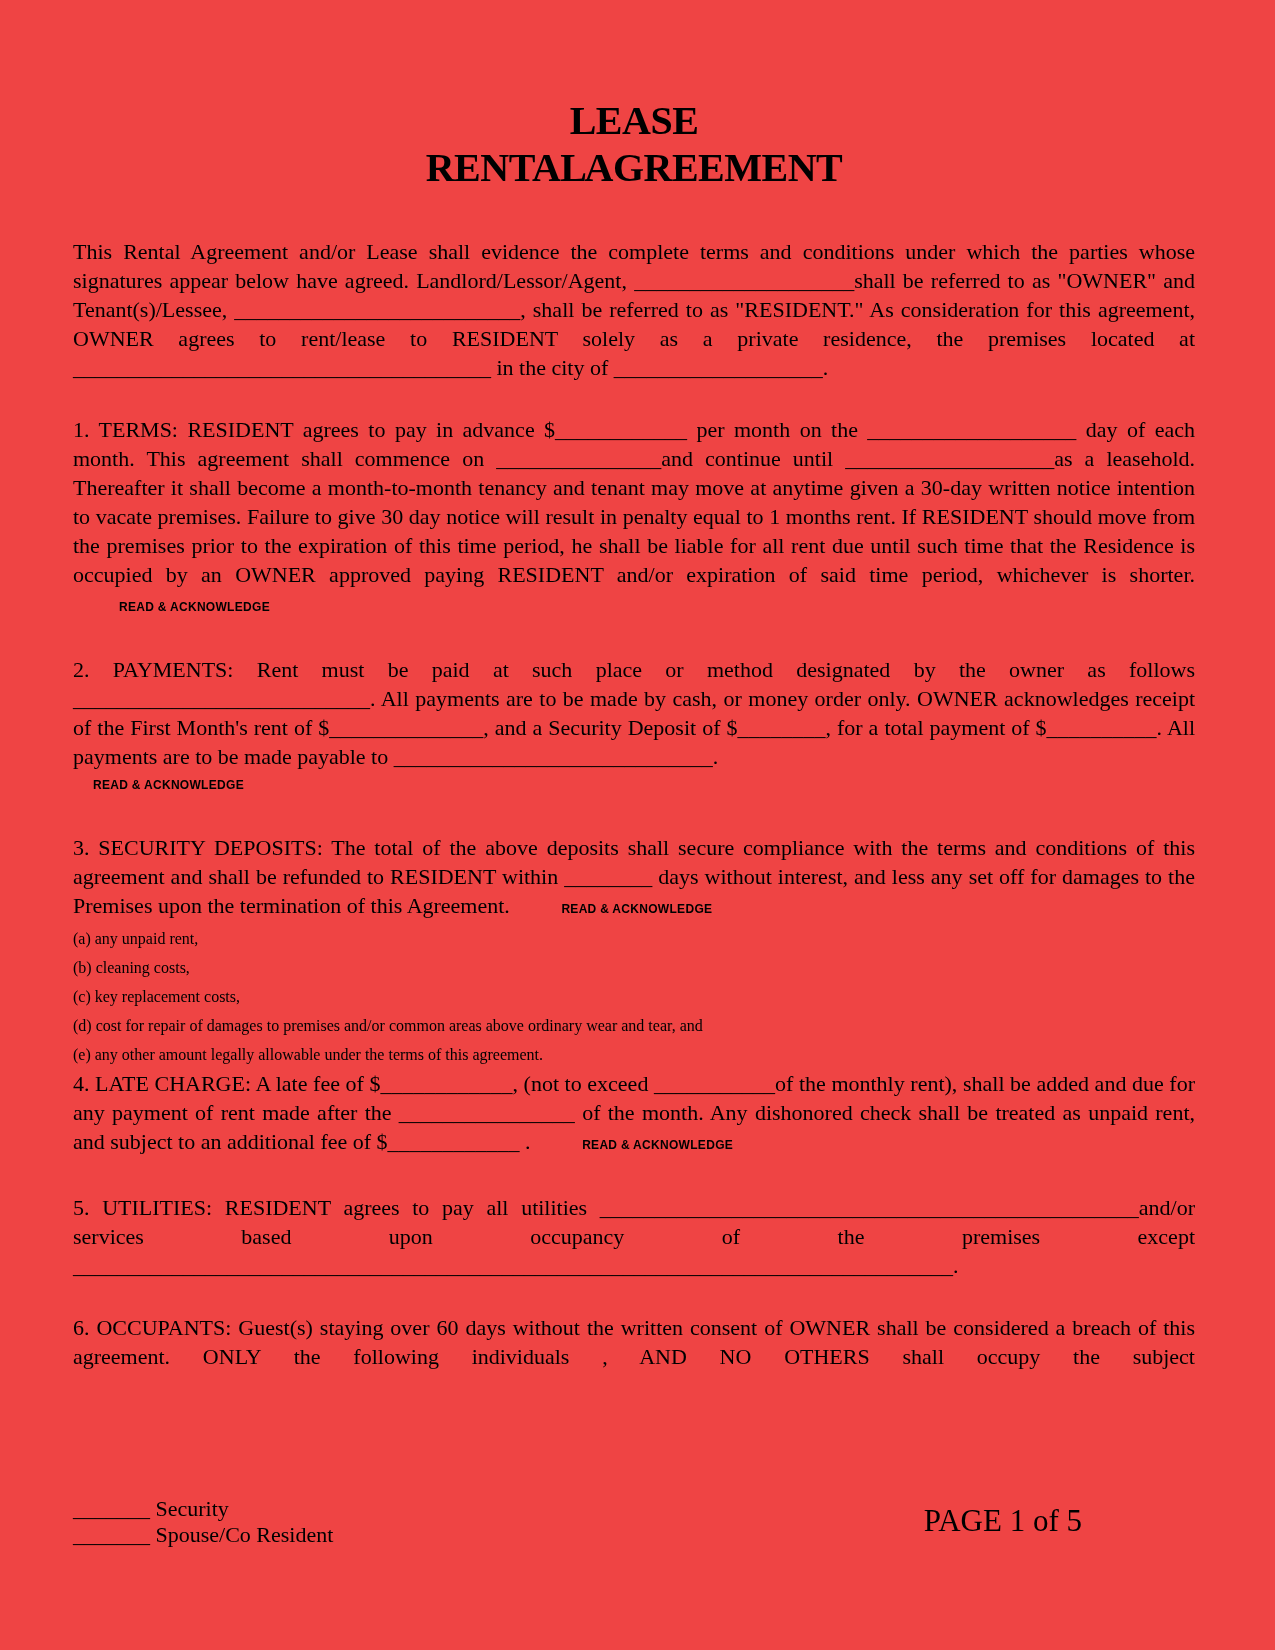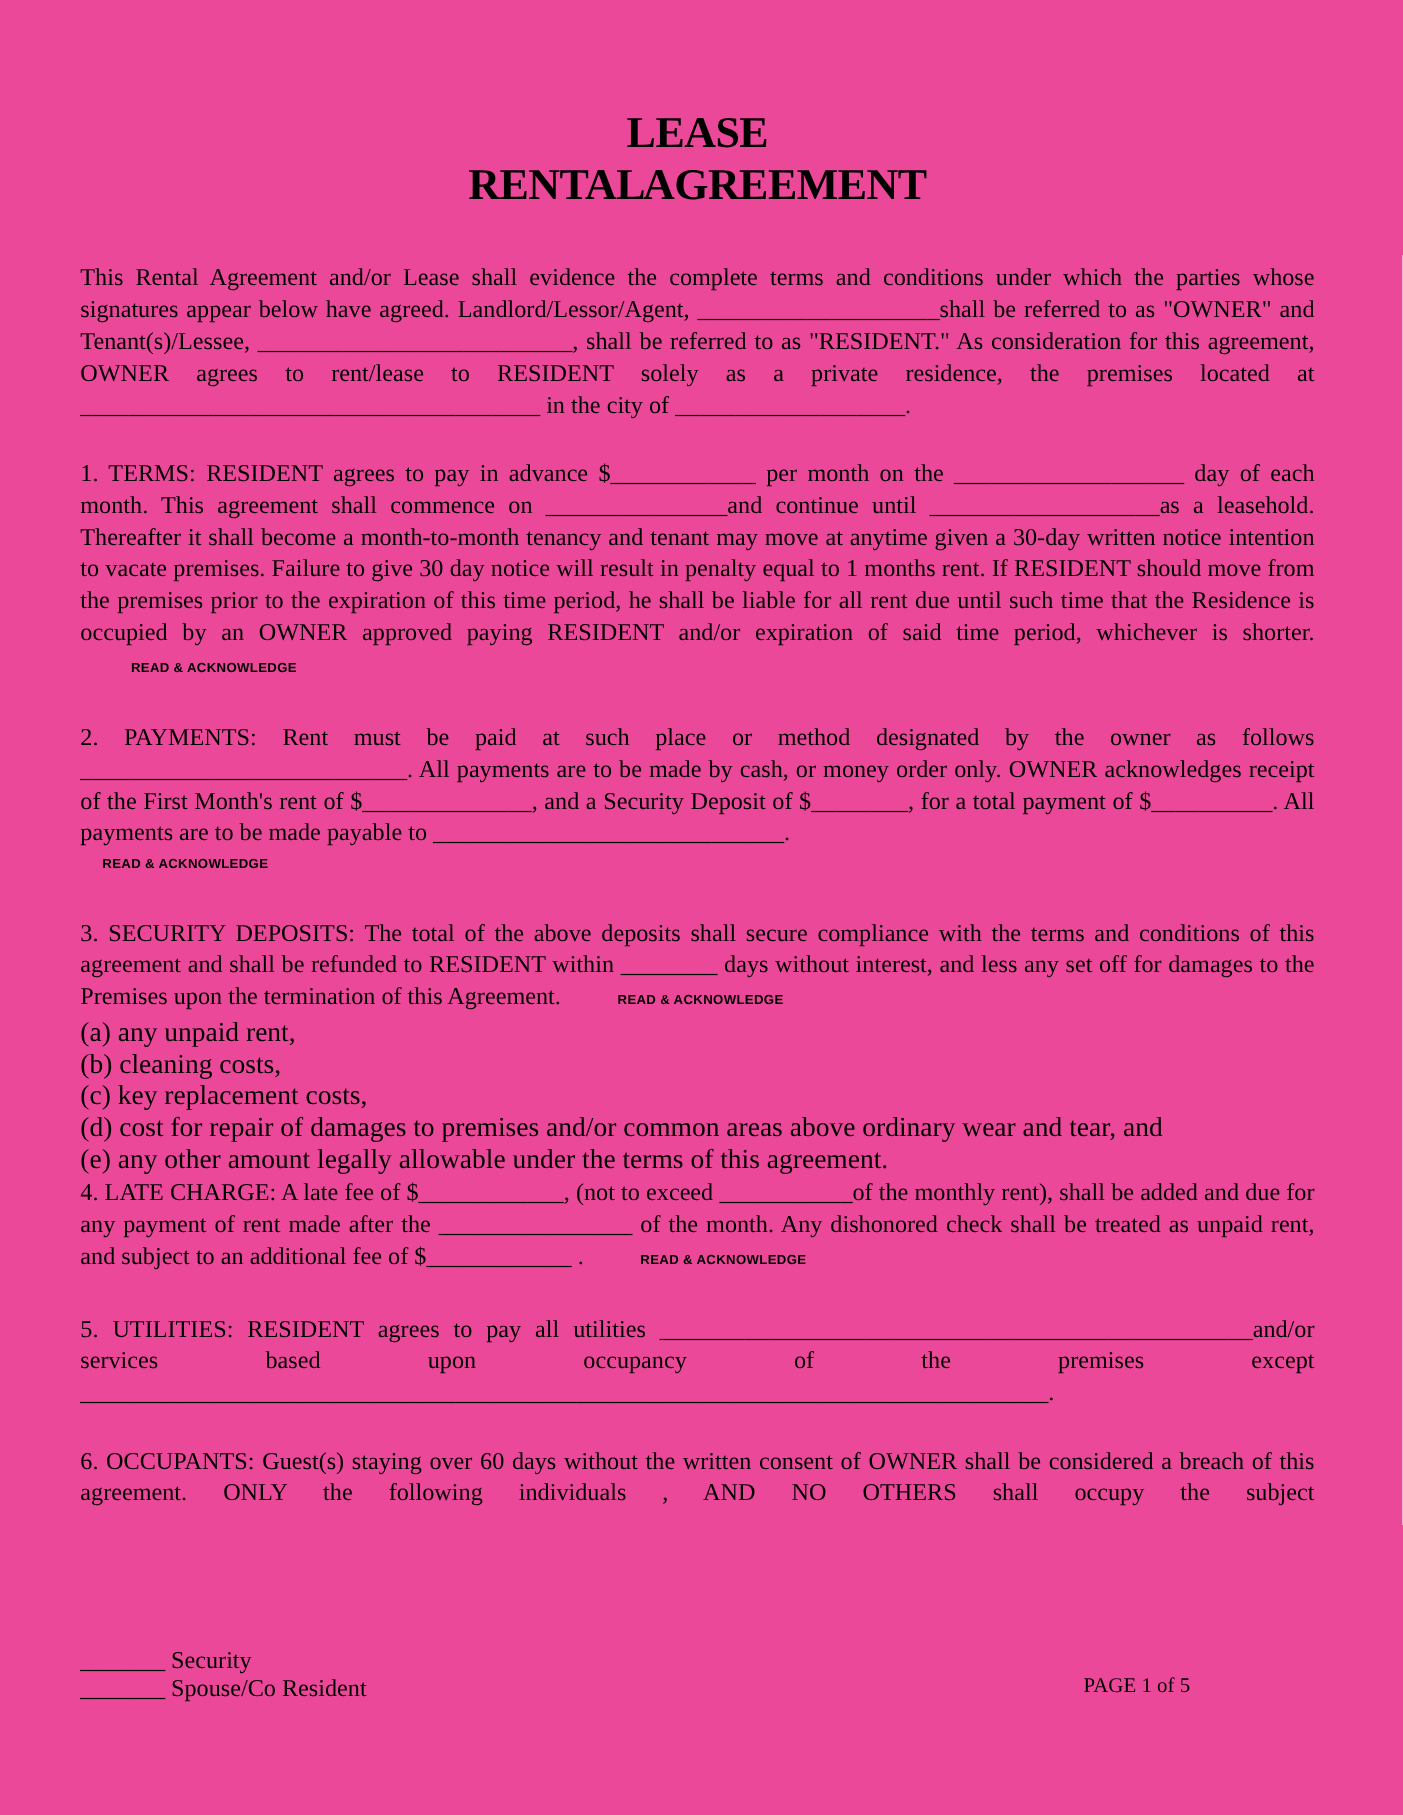--- a/index.html
+++ b/index.html
@@ -5,21 +5,21 @@
   * { margin:0; padding:0; box-sizing:border-box; }
   html,body { background:#ffffff; }
   body {
     width:1275px; height:1650px;
     font-family:"Liberation Serif", serif;
     color:#000;
     position:relative;
   }
   .page {
     position:absolute; inset:0;
-    background:#ec4899;
+    background:#ef4444;
     padding:97px 80px 0 73px;
   }
   .doc-title {
     text-align:center;
     font-size:40px;
     font-weight:700;
     line-height:47px;
     letter-spacing:-0.5px;
     word-spacing:-7px;
     margin-bottom:46px;
@@ -44,36 +44,36 @@
   }
   .ack-inline { margin-left:46px; }
   .ack-line {
     display:block;
     text-align:left;
     line-height:29px;
     margin-left:20px;
   }
   .list-block { margin:0; }
   .list-item {
-    font-size:25px;
+    font-size:16px;
     line-height:29px;
     text-align:left;
   }
   .footer {
     position:absolute;
     left:73px; right:80px; top:1496px;
     font-size:22px;
     line-height:26px;
   }
   .sign-line { white-space:nowrap; }
   .blank-run { letter-spacing:0; }
   .page-number {
     position:absolute;
-    right:113px; top:24px;
-    font-size:19px;
+    right:113px; top:12px;
+    font-size:31px;
     white-space:nowrap;
   }
 </style>
 </head>
 <body>
 
 <div class="page">
 
   <h1 class="doc-title">
     <span class="title-line">LEASE</span>

